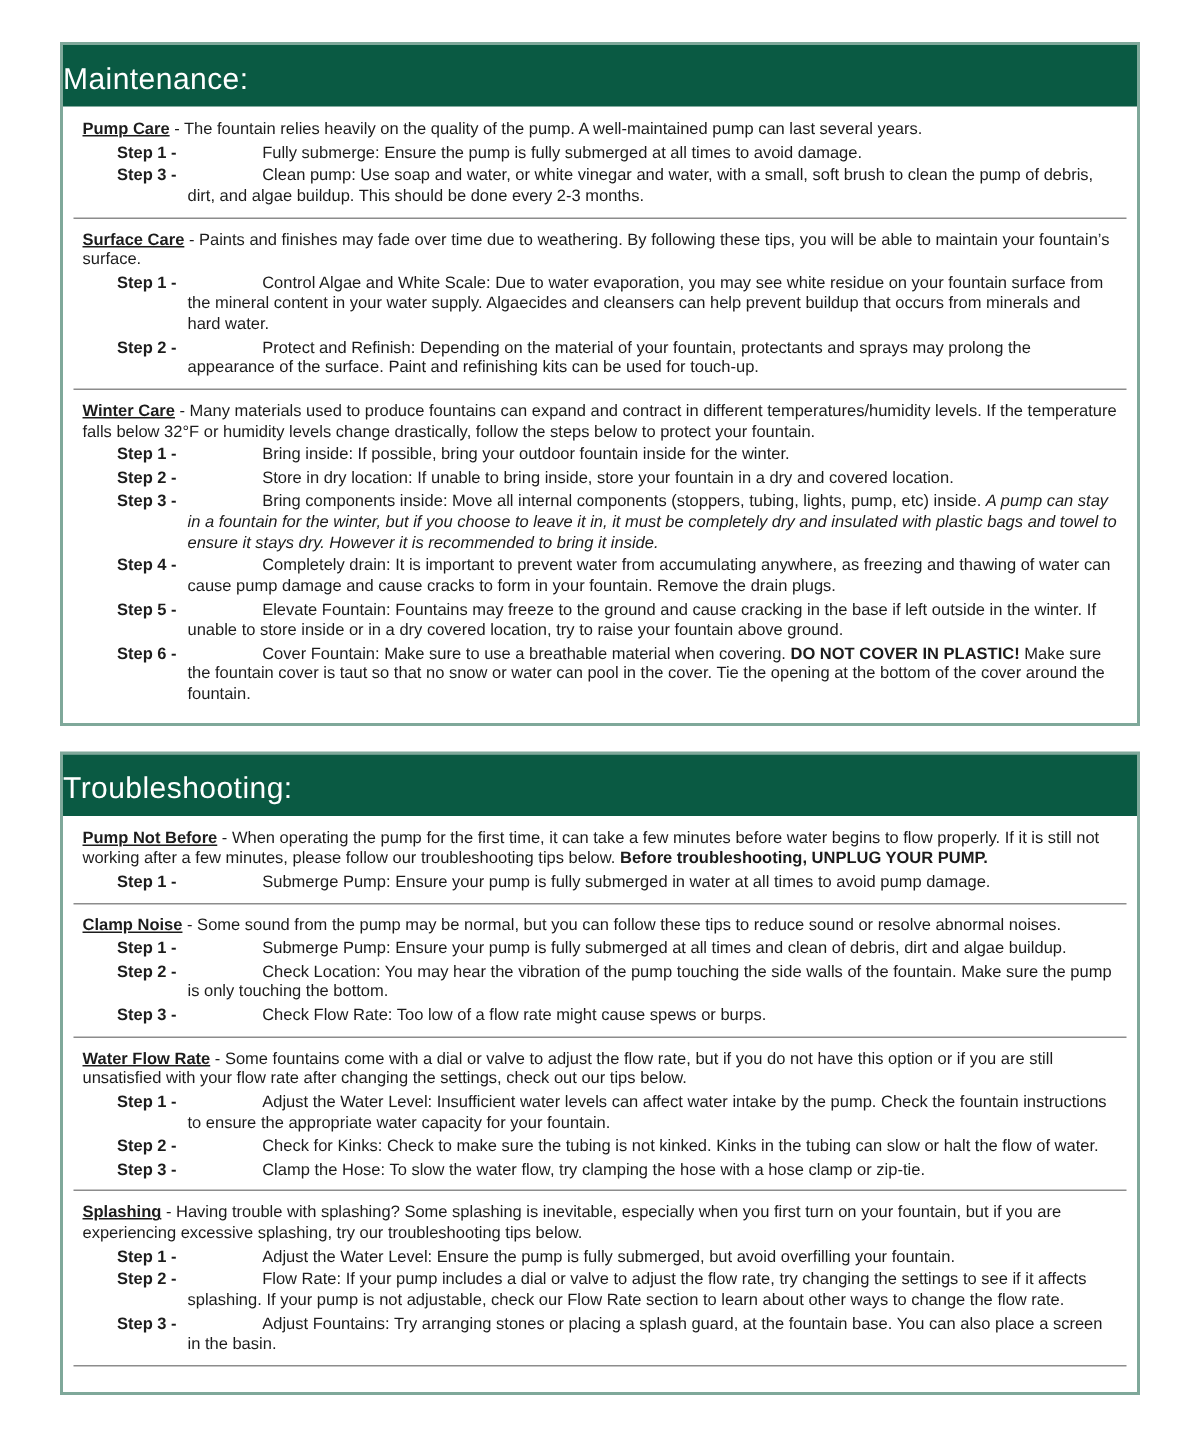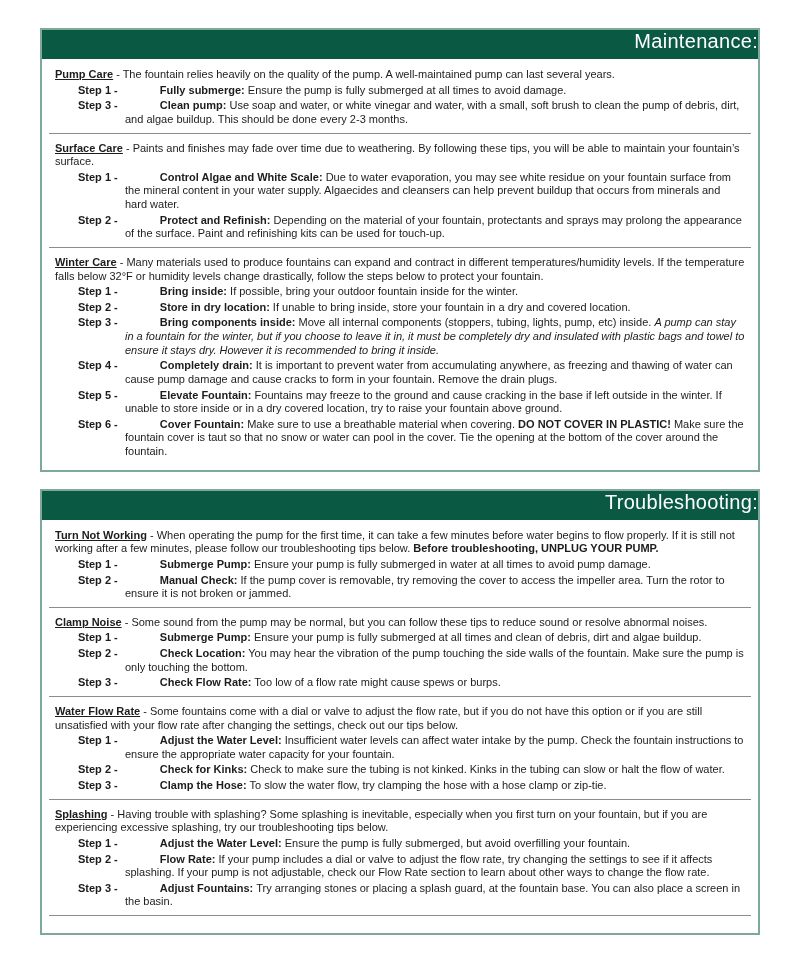--- a/index.html
+++ b/index.html
@@ -1,29 +1,29 @@
 <!DOCTYPE html>
 <html><head>
 <meta charset="utf-8">
 <style>
   html,body{margin:0;padding:0;background:#ffffff;}
   body{width:800px;height:960px;font-family:"Liberation Sans",sans-serif;color:#1c1c1c;
        -webkit-font-smoothing:antialiased;}
   .page{box-sizing:border-box;padding:28px 40px 0 40px;}
   .box{border:2px solid #7fa89a;margin:0 0 17px 0;background:#ffffff;}
-  .box-header{background:#0a5a43;color:#ffffff;text-align:right;
-              font-size:20px;letter-spacing:.3px;padding:0 0 6px 0;}
+  .box-header{background:#0a5a43;color:#ffffff;text-align:left;
+              font-size:20px;letter-spacing:.3px;padding:12px 0 6px 0;}
   .box-body{padding:9px 7px 9px 7px;font-size:11px;line-height:1.24;}
   .section{padding:0 6px;}
   .heading{font-weight:bold;text-decoration:underline;}
   .intro{margin:0 0 2px 0;}
   .intro-bold{font-weight:bold;margin-top:13px;}
   .step{margin:1px 0 2px 0;padding-left:70px;text-indent:-47px;}
   .step-label{font-weight:bold;}
-  .step-title{font-weight:bold;margin-left:2px;padding-left:37px;}
+  .step-title{font-weight:normal;margin-left:17px;padding-left:37px;}
   .step-italic{font-style:italic;}
   .step-bold{font-weight:bold;}
   hr.divider{border:none;border-top:1px solid #8c8c8c;margin:6px 0 8px 0;}
 </style>
 </head>
 <body>
 
 <div class="page">
 
   <div class="box">
@@ -54,23 +54,22 @@
         </div>
       </div>
   </div>
 
   <div class="box">
     <div class="box-header">
       <span>Troubleshooting:</span>
     </div>
     <div class="box-body">
         <div class="section">
-          <p class="intro"><span class="heading">Turn Not Working</span><span class="intro-text"> - When operating the pump for the first time, it can take a few minutes before water begins to flow properly. If it is still not working after a few minutes, please follow our troubleshooting tips below. </span><b class="intro-bold">Before troubleshooting, UNPLUG YOUR PUMP.</b></p>
+          <p class="intro"><span class="heading">Pump Not Before</span><span class="intro-text"> - When operating the pump for the first time, it can take a few minutes before water begins to flow properly. If it is still not working after a few minutes, please follow our troubleshooting tips below. </span><b class="intro-bold">Before troubleshooting, UNPLUG YOUR PUMP.</b></p>
           <p class="step"><b class="step-label">Step 1 - </b><b class="step-title">Submerge Pump:</b><span class="step-text"> Ensure your pump is fully submerged in water at all times to avoid pump damage.</span></p>
-          <p class="step"><b class="step-label">Step 2 - </b><b class="step-title">Manual Check:</b><span class="step-text"> If the pump cover is removable, try removing the cover to access the impeller area. Turn the rotor to ensure it is not broken or jammed.</span></p>
         </div>
         <hr class="divider">
         <div class="section">
           <p class="intro"><span class="heading">Clamp Noise</span><span class="intro-text"> - Some sound from the pump may be normal, but you can follow these tips to reduce sound or resolve abnormal noises.</span></p>
           <p class="step"><b class="step-label">Step 1 - </b><b class="step-title">Submerge Pump:</b><span class="step-text"> Ensure your pump is fully submerged at all times and clean of debris, dirt and algae buildup.</span></p>
           <p class="step"><b class="step-label">Step 2 - </b><b class="step-title">Check Location:</b><span class="step-text"> You may hear the vibration of the pump touching the side walls of the fountain. Make sure the pump is only touching the bottom.</span></p>
           <p class="step"><b class="step-label">Step 3 - </b><b class="step-title">Check Flow Rate:</b><span class="step-text"> Too low of a flow rate might cause spews or burps.</span></p>
         </div>
         <hr class="divider">
         <div class="section">

